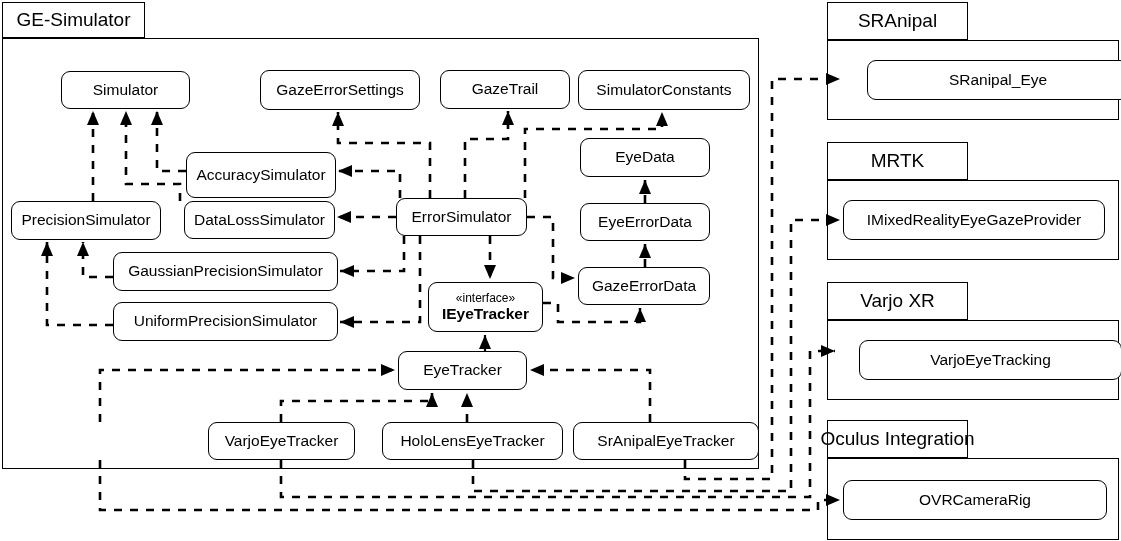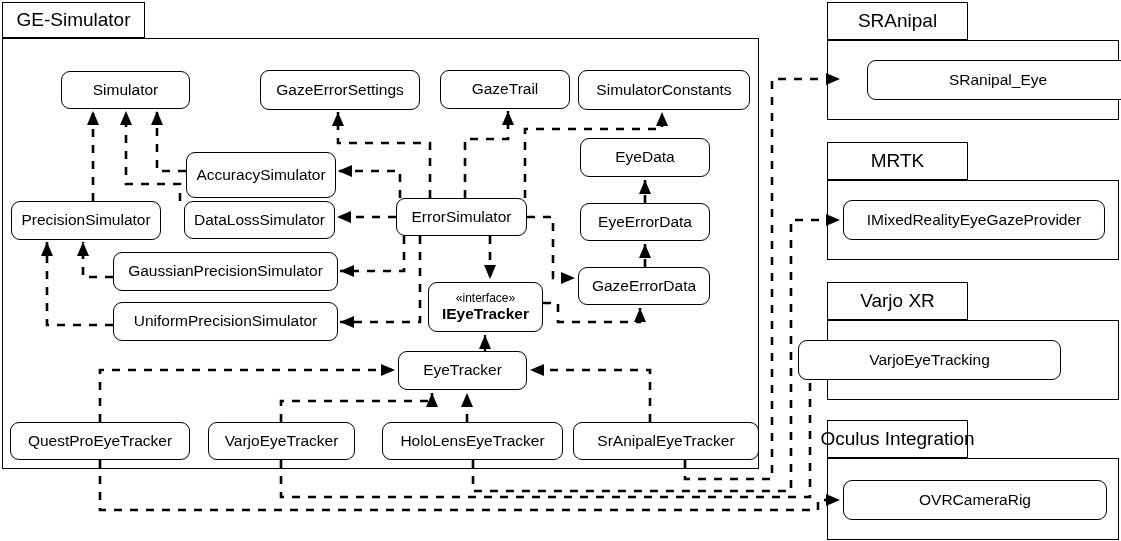--- a/index.html
+++ b/index.html
@@ -113,37 +113,34 @@
     <div class="node" style="left: 578px; top: 267px; width: 132px; height: 38px;">
       <span class="">GazeErrorData</span>
     </div>
     <div class="node" style="left: 428px; top: 282px; width: 115px; height: 50px;">
       <span class="stereotype">«interface»</span>
       <span class="bold">IEyeTracker</span>
     </div>
     <div class="node" style="left: 398px; top: 351px; width: 129px; height: 39px;">
       <span class="">EyeTracker</span>
     </div>
-    <div class="node" style="left: 10px; top: 422px; width: 180px; height: 38px;">
-      <span class="">QuestProEyeTracker</span>
-    </div>
     <div class="node" style="left: 208px; top: 422px; width: 147px; height: 38px;">
       <span class="">VarjoEyeTracker</span>
     </div>
     <div class="node" style="left: 382px; top: 422px; width: 181px; height: 38px;">
       <span class="">HoloLensEyeTracker</span>
     </div>
     <div class="node" style="left: 573px; top: 422px; width: 186px; height: 38px;">
       <span class="">SrAnipalEyeTracker</span>
     </div>
     <div class="node" style="left: 843px; top: 60px; width: 262px; height: 40px; margin-left: 24px;">
       <span class="">SRanipal_Eye</span>
     </div>
     <div class="node" style="left: 843px; top: 200px; width: 262px; height: 40px;">
       <span class="">IMixedRealityEyeGazeProvider</span>
     </div>
-    <div class="node" style="left: 798px; top: 340px; width: 263px; height: 40px;">
+    <div class="node" style="left: 859px; top: 340px; width: 263px; height: 40px;">
       <span class="">VarjoEyeTracking</span>
     </div>
     <div class="node" style="left: 843px; top: 480px; width: 264px; height: 40px;">
       <span class="">OVRCameraRig</span>
     </div>
   </div>
 
 </body></html>

